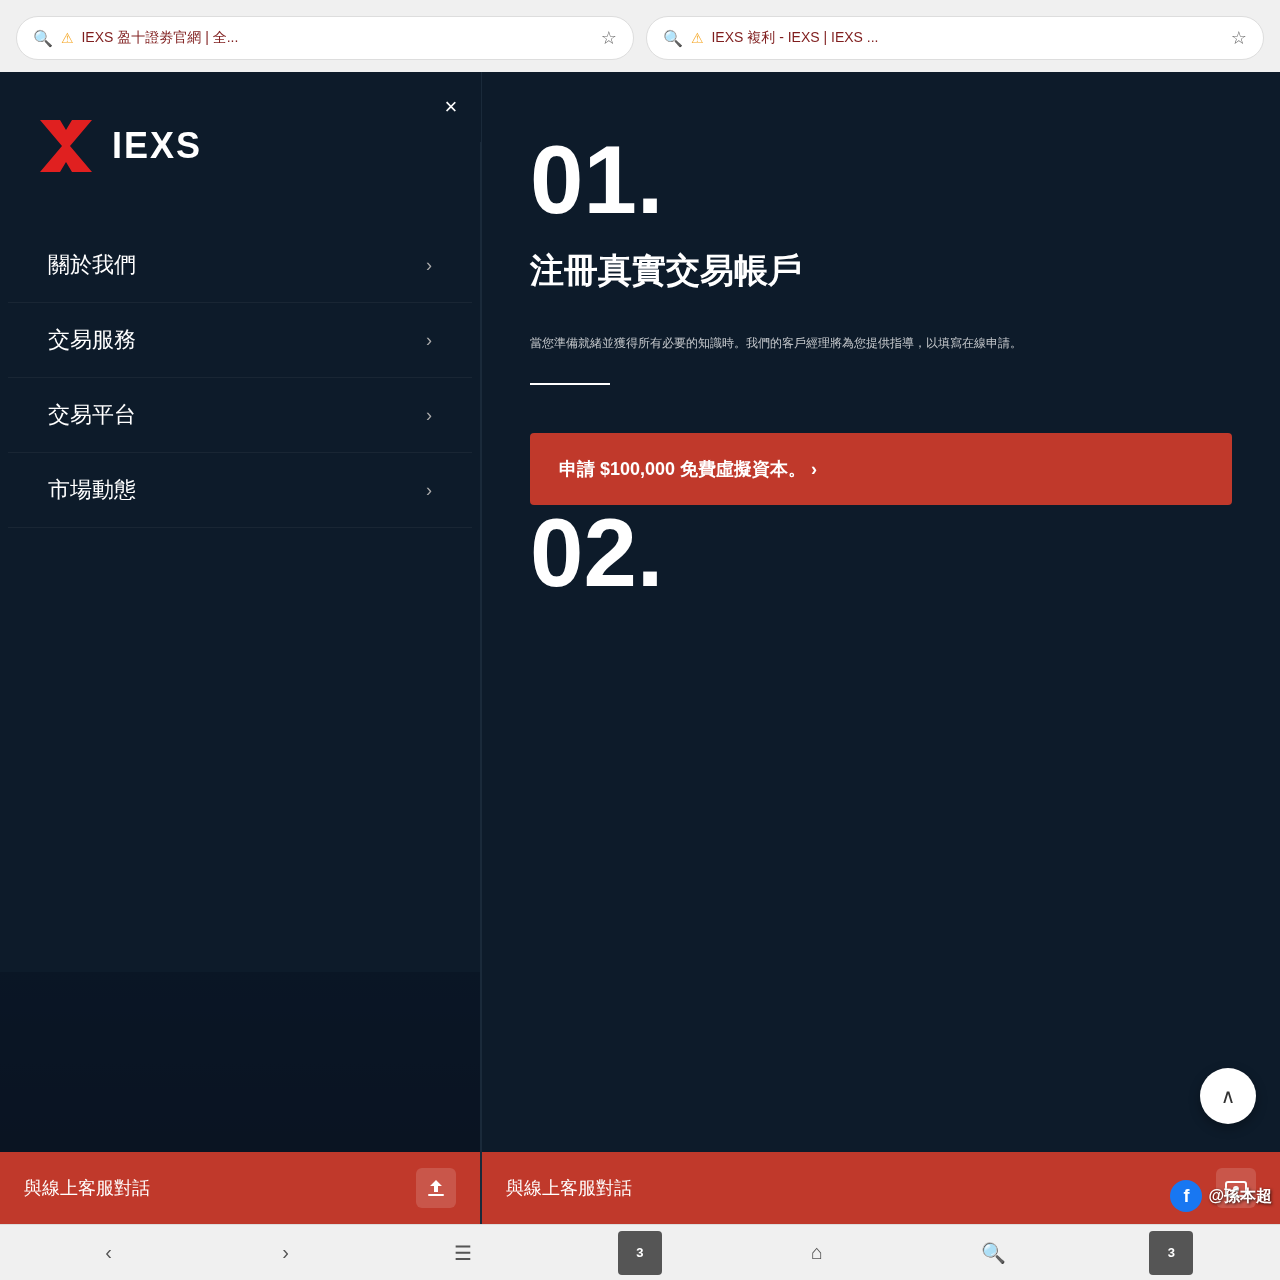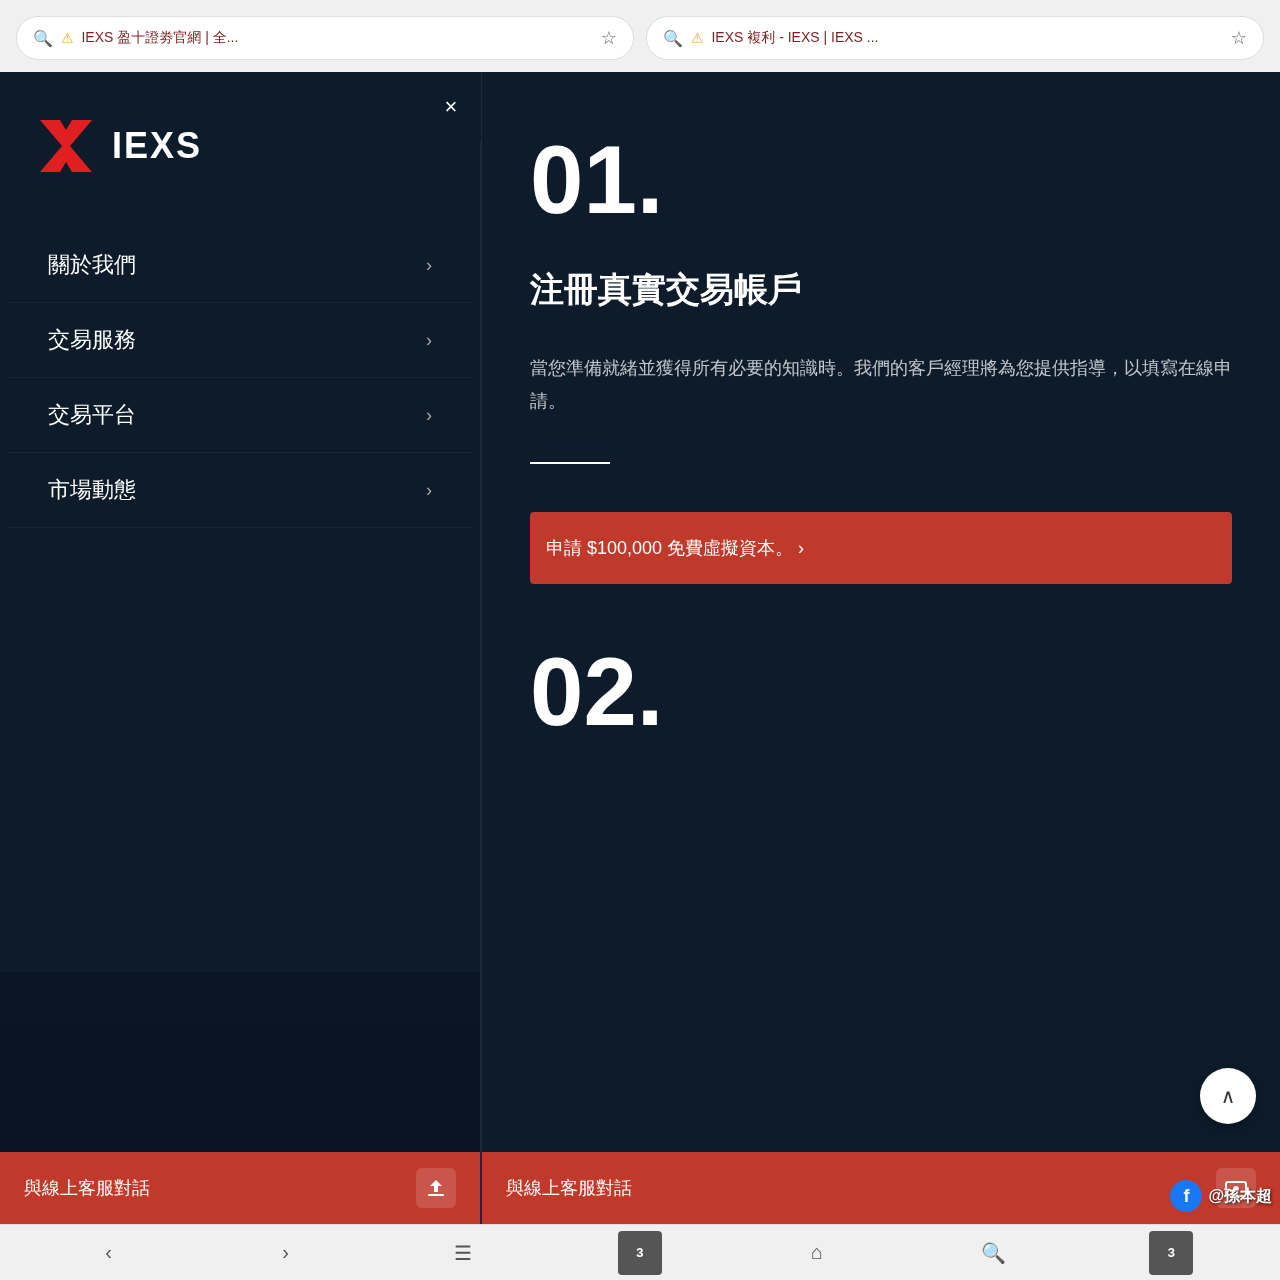--- a/index.html
+++ b/index.html
@@ -197,59 +197,58 @@
       flex: 1;
       padding: 60px 48px 40px;
       overflow: hidden;
     }
 
     .step-number {
       font-size: 96px;
       font-weight: 800;
       color: white;
       line-height: 1;
-      margin-bottom: 39px;
+      margin-bottom: 20px;
     }
 
     .step-title {
       font-size: 34px;
       font-weight: 600;
       color: white;
       margin-bottom: 41px;
       line-height: 1.3;
     }
 
     .step-desc {
-      font-size: 18px;
+      font-size: 12px;
       color: rgba(255,255,255,0.75);
       line-height: 1.8;
-      margin-bottom: 45px;
+      margin-bottom: 28px;
     }
 
     .divider-line {
       width: 80px;
       height: 2px;
       background: white;
       margin-bottom: 48px;
     }
 
     .cta-button {
       background: #c0392b;
       color: white;
       border: none;
       border-radius: 4px;
-      padding: 24px 16px;
-      font-size: 18px;
-      font-weight: 400;
+      padding: 24px 29px;
+      font-size: 18px;
+      font-weight: 700;
       cursor: pointer;
       display: flex;
       align-items: center;
       justify-content: space-between;
       width: 100%;
-      margin-bottom: 60px;
     }
 
     .step2-number {
       font-size: 96px;
       font-weight: 800;
       color: white;
       line-height: 1;
     }
 
     

